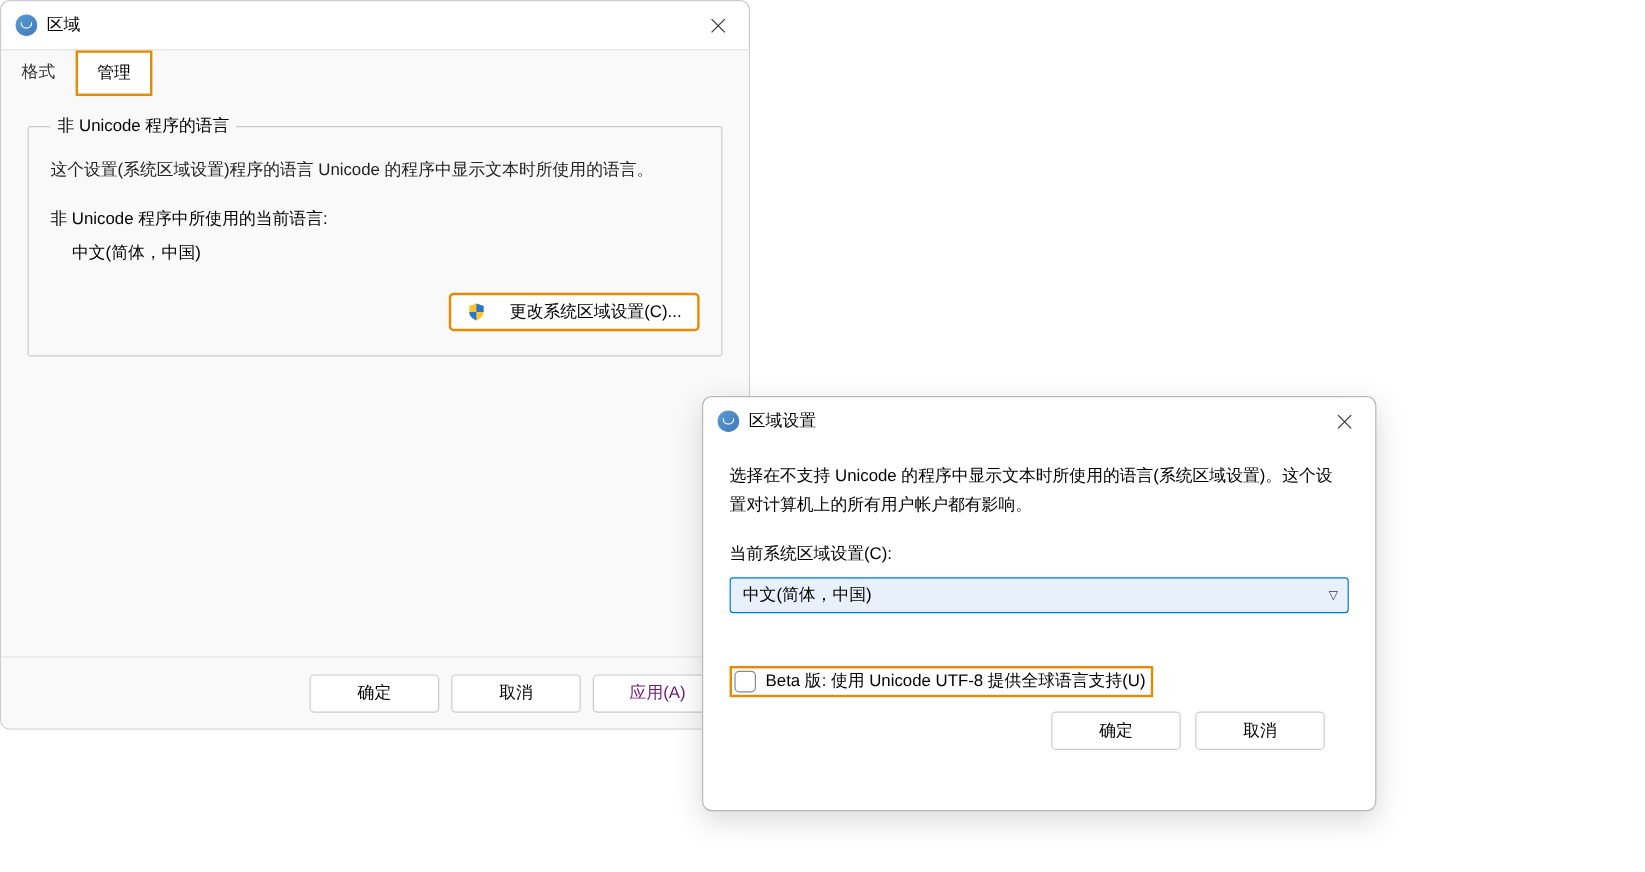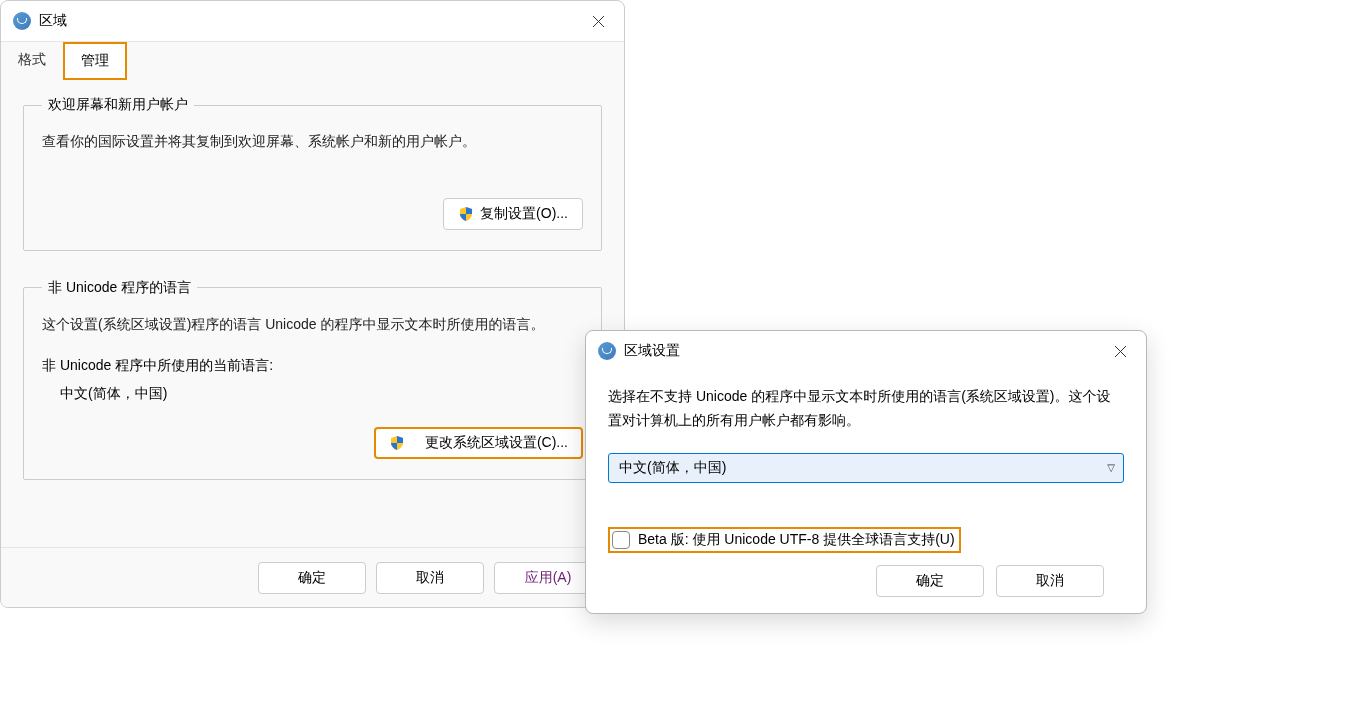--- a/index.html
+++ b/index.html
@@ -30,21 +30,21 @@
     .btn-row-right { display: flex; justify-content: flex-end; margin-top: 44px; }
     .uac-btn { display: inline-flex; align-items: center; gap: 6px; background: #fff; border: 1px solid #ccc; border-radius: 4px; padding: 6px 14px; cursor: default; }
     .uac-btn.hl { border: 2px solid #e68a00; padding: 5px 13px; gap: 20px; }
     .shield-icon { width: 16px; height: 16px; }
     
     .footer { position: absolute; bottom: 0; left: 0; right: 0; height: 60px; display: flex; align-items: center; justify-content: flex-end; gap: 10px; padding: 0 22px; background: #f9f9f9; border-top: 1px solid #e5e5e5; }
     .footer button { width: 108px; height: 32px; border: 1px solid #ccc; background: #fff; border-radius: 4px; cursor: default; font-size: 14px; }
     .footer button.disabled { color: #701a75; }
     
     
-    .dialog-locale { position: absolute; left: 585px; top: 330px; width: 562px; height: 284px; background: #fff; border: 1px solid #b8b8b8; border-radius: 8px; box-shadow: 0 8px 24px rgba(0,0,0,0.15); overflow: hidden; }
+    .dialog-locale { position: absolute; left: 585px; top: 330px; width: 562px; height: 346px; background: #fff; border: 1px solid #b8b8b8; border-radius: 8px; box-shadow: 0 8px 24px rgba(0,0,0,0.15); overflow: hidden; }
     .dialog-locale .titlebar { height: 40px; }
     .dialog-locale .body { padding: 14px 22px 10px 22px; }
     .dialog-locale .info-text { line-height: 1.7; margin-bottom: 20px; }
     .dialog-locale .combo-label { margin-bottom: 10px; }
     .combo { display: flex; align-items: center; justify-content: space-between; border: 1px solid #0078d4; background: #e8f0fb; height: 30px; padding: 0 8px 0 10px; border-radius: 3px; }
     .combo-caret { font-size: 10px; color: #333; }
     
     .chk-row { display: inline-flex; align-items: flex-start; gap: 8px; margin-top: 44px; border: 2px solid #e68a00; padding: 2px 4px 2px 2px; }
     .chk-box { width: 18px; height: 18px; border: 1px solid #888; border-radius: 4px; background: #fff; }
     
@@ -63,34 +63,20 @@
           <path d="M1 1 L12 12 M12 1 L1 12" stroke="#333" stroke-width="1"></path>
         </svg>
     </div>
   </div>
   <div class="tabs-row">
     <div class="tab inactive">格式</div>
     <div class="tab active-hl">管理</div>
   </div>
   <div class="tab-content">
 
-    <fieldset class="groupbox">
-      <legend>欢迎屏幕和新用户帐户</legend>
-      <div class="desc">查看你的国际设置并将其复制到欢迎屏幕、系统帐户和新的用户帐户。</div>
-      <div class="btn-row-right">
-        <div class="uac-btn">
-          <svg class="shield-icon" viewBox="0 0 16 16">
-            <path d="M8 1 L14 3 V8 C14 11 11 14 8 15 C5 14 2 11 2 8 V3 Z" fill="#ffc527"></path>
-            <path d="M8 1 L14 3 V8 H8 Z" fill="#2876d4"></path>
-            <path d="M8 8 H2 V8 C2 11 5 14 8 15 Z" fill="#2876d4"></path>
-          </svg>
-          <span>复制设置(O)...</span>
-        </div>
-      </div>
-    </fieldset>
 
     <fieldset class="groupbox">
       <legend>非 Unicode 程序的语言</legend>
       <div class="desc">这个设置(系统区域设置)程序的语言 Unicode 的程序中显示文本时所使用的语言。</div>
       <div class="sub-label">非 Unicode 程序中所使用的当前语言:</div>
       <div class="value-indent">中文(简体，中国)</div>
       <div class="btn-row-right" style="margin-top:24px;">
         <div class="uac-btn hl">
           <svg class="shield-icon" viewBox="0 0 16 16">
             <path d="M8 1 L14 3 V8 C14 11 11 14 8 15 C5 14 2 11 2 8 V3 Z" fill="#ffc527"></path>
@@ -115,20 +101,21 @@
     <div class="titlebar-icon"></div>
     <div class="titlebar-title">区域设置</div>
     <div class="close-x">
       <svg viewBox="0 0 13 13">
           <path d="M1 1 L12 12 M12 1 L1 12" stroke="#333" stroke-width="1"></path>
         </svg>
     </div>
   </div>
   <div class="body">
     <div class="info-text">选择在不支持 Unicode 的程序中显示文本时所使用的语言(系统区域设置)。这个设置对计算机上的所有用户帐户都有影响。</div>
+    <div class="combo-label">当前系统区域设置(C):</div>
     <div class="combo">
       <span>中文(简体，中国)</span>
       <span class="combo-caret">▽</span>
     </div>
     <div class="chk-row">
       <div class="chk-box"></div>
       <span>Beta 版: 使用 Unicode UTF-8 提供全球语言支持(U)</span>
     </div>
     <div class="locale-footer">
       <button>确定</button>

